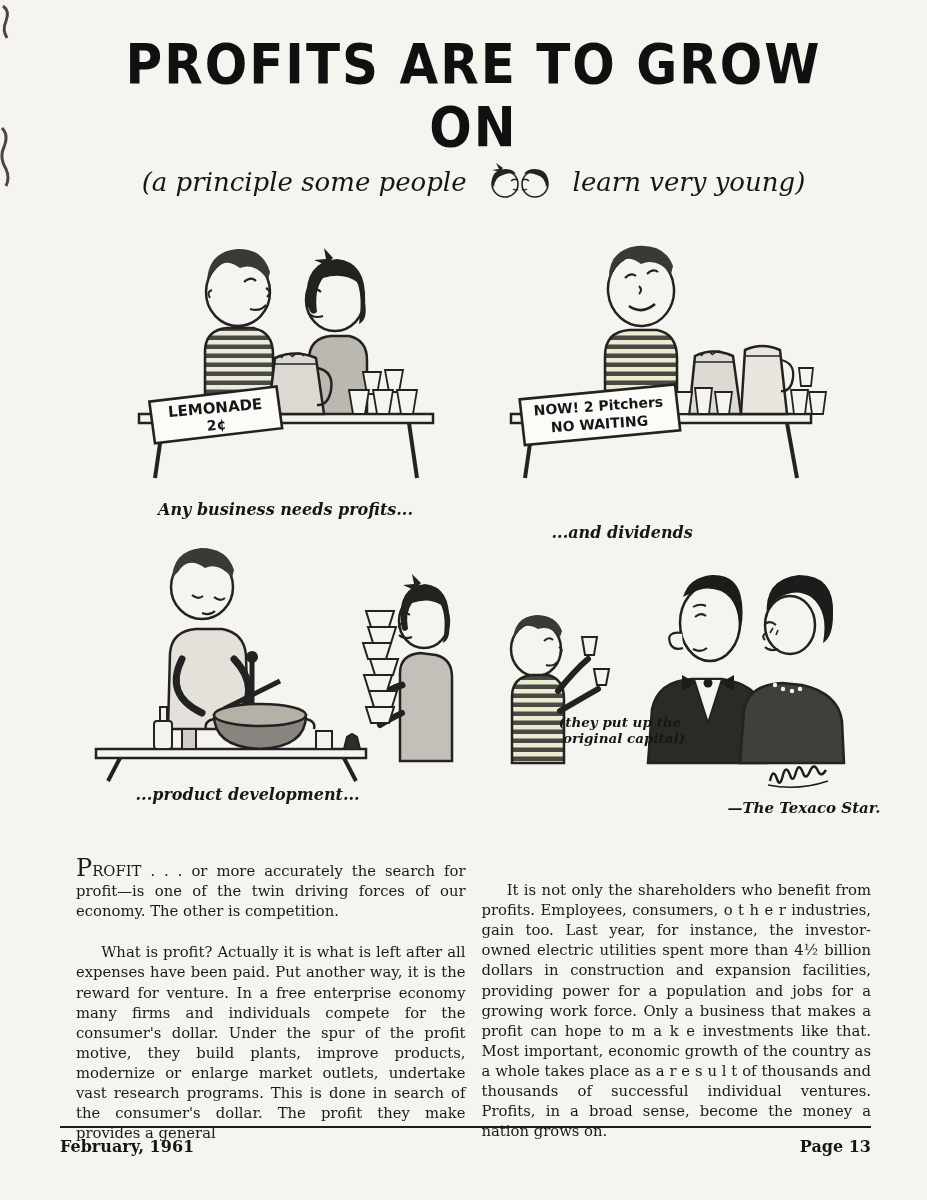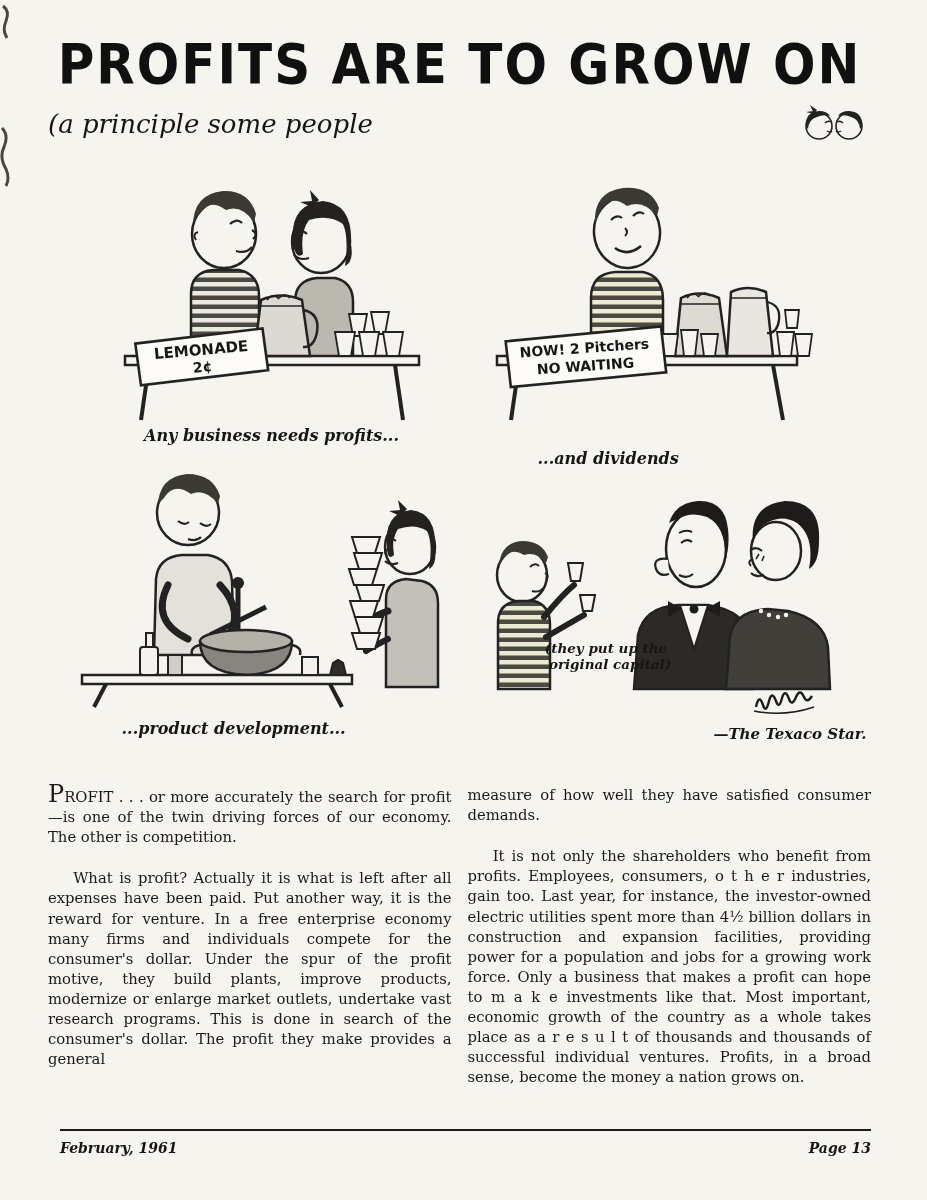--- a/index.html
+++ b/index.html
@@ -2,65 +2,65 @@
 <html><head>
 <meta charset="utf-8">
 <style>
   * { margin:0; padding:0; box-sizing:border-box; }
   html,body { background:#f6f4ee; }
   body {
     width:927px; height:1200px; position:relative; overflow:hidden;
     font-family:"DejaVu Serif","Liberation Serif",serif;
     color:#1e1e1e;
   }
-  .page { padding:24px 56px 0 48px; position:relative; }
+  .page { padding:24px 56px 0 76px; position:relative; }
 
   .edge-marks { position:absolute; left:0; top:0; }
 
   .title {
     font-family:"DejaVu Sans","Liberation Sans",sans-serif;
     font-weight:900; font-size:50px; letter-spacing:2px;
     text-align:center; color:#101010; transform:scaleY(1.1);
     transform-origin:top center; margin-top:8px;
   }
   .subtitle {
-    display:flex; justify-content:space-between; align-items:center; gap:16px;
+    display:flex; justify-content:center; align-items:center; gap:16px;
     font-style:italic; font-size:26px; margin-top:14px; color:#161616;
   }
 
   .cartoon-row { display:flex; justify-content:center; align-items:flex-start; }
   .row1 { margin-top:12px; gap:26px; }
   .row2 { margin-top:4px; gap:6px; }
   figure { display:block; }
   .panel-caption, .panel-label {
     font-weight:700; font-style:italic; font-size:16px; color:#161616;
   }
-  .cap-center { text-align:center; margin-top:2px; }
+  .cap-center { text-align:center; margin-top:18px; }
   .lbl-right  { text-align:right; padding-right:55px; height:22px; }
   .lbl-left   { text-align:left; padding-left:80px; height:22px; }
-  .cap-left   { text-align:left; padding-left:70px; margin-top:10px; }
+  .cap-left   { text-align:left; padding-left:70px; margin-top:2px; }
 
   svg { display:block; }
   .sign-text   { font-family:"DejaVu Sans","Liberation Sans",sans-serif; font-weight:700; fill:#161616; }
   .note-text   { font-family:"DejaVu Serif","Liberation Serif",serif; font-style:italic; font-weight:700; fill:#161616; }
   .credit-text { font-family:"DejaVu Serif","Liberation Serif",serif; font-style:italic; font-weight:700; fill:#161616; }
 
   .article {
     display:flex; gap:16px; margin-top:24px;
     font-size:14.8px; line-height:1.36; text-align:justify; color:#1a1a1a;
   }
   .article .col { flex:1; }
   .article p.indent { margin-top:21px; text-indent:1.7em; }
   .dropcap { font-size:24px; line-height:0.8; }
 
   .footer-wrap { position:absolute; left:60px; right:56px; bottom:44px; }
   .footer-rule { border:none; border-top:2px solid #1c1c1c; }
   .footer {
     display:flex; justify-content:space-between;
-    font-weight:700; font-style:italic; font-size:14px; margin-top:9px; color:#161616;
+    font-weight:700; font-size:16px; margin-top:9px; color:#161616;
   }
 </style>
 </head>
 <body>
 
 <svg class="edge-marks" width="14" height="220" viewBox="0 0 14 220">
   <path d="M3 6 q7 5 3 15 q-4 9 1 17" stroke="#4a4742" stroke-width="3" fill="none"></path>
   <path d="M2 128 q7 7 2 19 q-5 10 2 22 q4 9 0 17" stroke="#4a4742" stroke-width="3" fill="none"></path>
 </svg>
 
@@ -74,20 +74,21 @@
       <circle cx="22" cy="22" r="13" fill="#f6f4ee" stroke="#222" stroke-width="1.6"></circle>
       <path d="M9 22 Q8 8 22 7 Q30 7 33 12 Q26 10 20 13 Q12 15 11 25 Z" fill="#222"></path>
       <path d="M20 6 l-7 -5 l3 6 l-7 1 l8 2 Z" fill="#222"></path>
       <path d="M28 19 q3 -3 6 -1" stroke="#222" fill="none" stroke-width="1.4"></path>
       <path d="M30 27 q3 2 5 0" stroke="#222" fill="none" stroke-width="1.4"></path>
       <circle cx="52" cy="22" r="13" fill="#f6f4ee" stroke="#222" stroke-width="1.6"></circle>
       <path d="M65 22 Q66 8 52 7 Q44 7 41 12 Q48 10 54 13 Q62 15 63 25 Z" fill="#222"></path>
       <path d="M46 19 q-3 -3 -6 -1" stroke="#222" fill="none" stroke-width="1.4"></path>
       <path d="M44 27 q-3 2 -5 0" stroke="#222" fill="none" stroke-width="1.4"></path>
     </svg>
+    <span>learn very young)</span>
   </div>
 
   <div class="cartoon-row row1">
 
     <figure>
       <svg width="350" height="268" viewBox="0 0 350 268">
         <defs>
           <pattern id="p1s" width="10" height="9" patternUnits="userSpaceOnUse">
             <rect width="10" height="9" fill="#eceadf"></rect>
             <rect y="4.5" width="10" height="4.5" fill="#4a4a44"></rect>
@@ -307,21 +308,20 @@
       </svg>
     </figure>
   </div>
 
   <div class="article">
     <div class="col">
       <p><span class="dropcap">P</span><span>ROFIT . . . or more accurately the search for profit—is one of the twin driving forces of our economy.  The other is competition.</span></p>
       <p class="indent">What is profit?  Actually it is what is left after all expenses have been paid.  Put another way, it is the reward for venture.  In a free enterprise economy many firms and individuals compete for the consumer's dollar.  Under the spur of the profit motive, they build plants, improve products, modernize or enlarge market outlets, undertake vast research programs.  This is done in search of the consumer's dollar.  The profit they make provides a general</p>
     </div>
     <div class="col">
-      <p>measure of how well they have satisfied consumer demands.</p>
       <p class="indent">It is not only the shareholders who benefit from profits.  Employees, consumers, o t h e r industries, gain too.  Last year, for instance, the investor-owned electric utilities spent more than 4½ billion dollars in construction and expansion facilities, providing power for a population and jobs for a growing work force.  Only a business that makes a profit can hope to m a k e investments like that.  Most important, economic growth of the country as a whole takes place as a r e s u l t of thousands and thousands of successful individual ventures.  Profits, in a broad sense, become the money a nation grows on.</p>
     </div>
   </div>
 
 </div>
 
 <div class="footer-wrap">
   <hr class="footer-rule">
   <div class="footer">
     <span>February, 1961</span>

